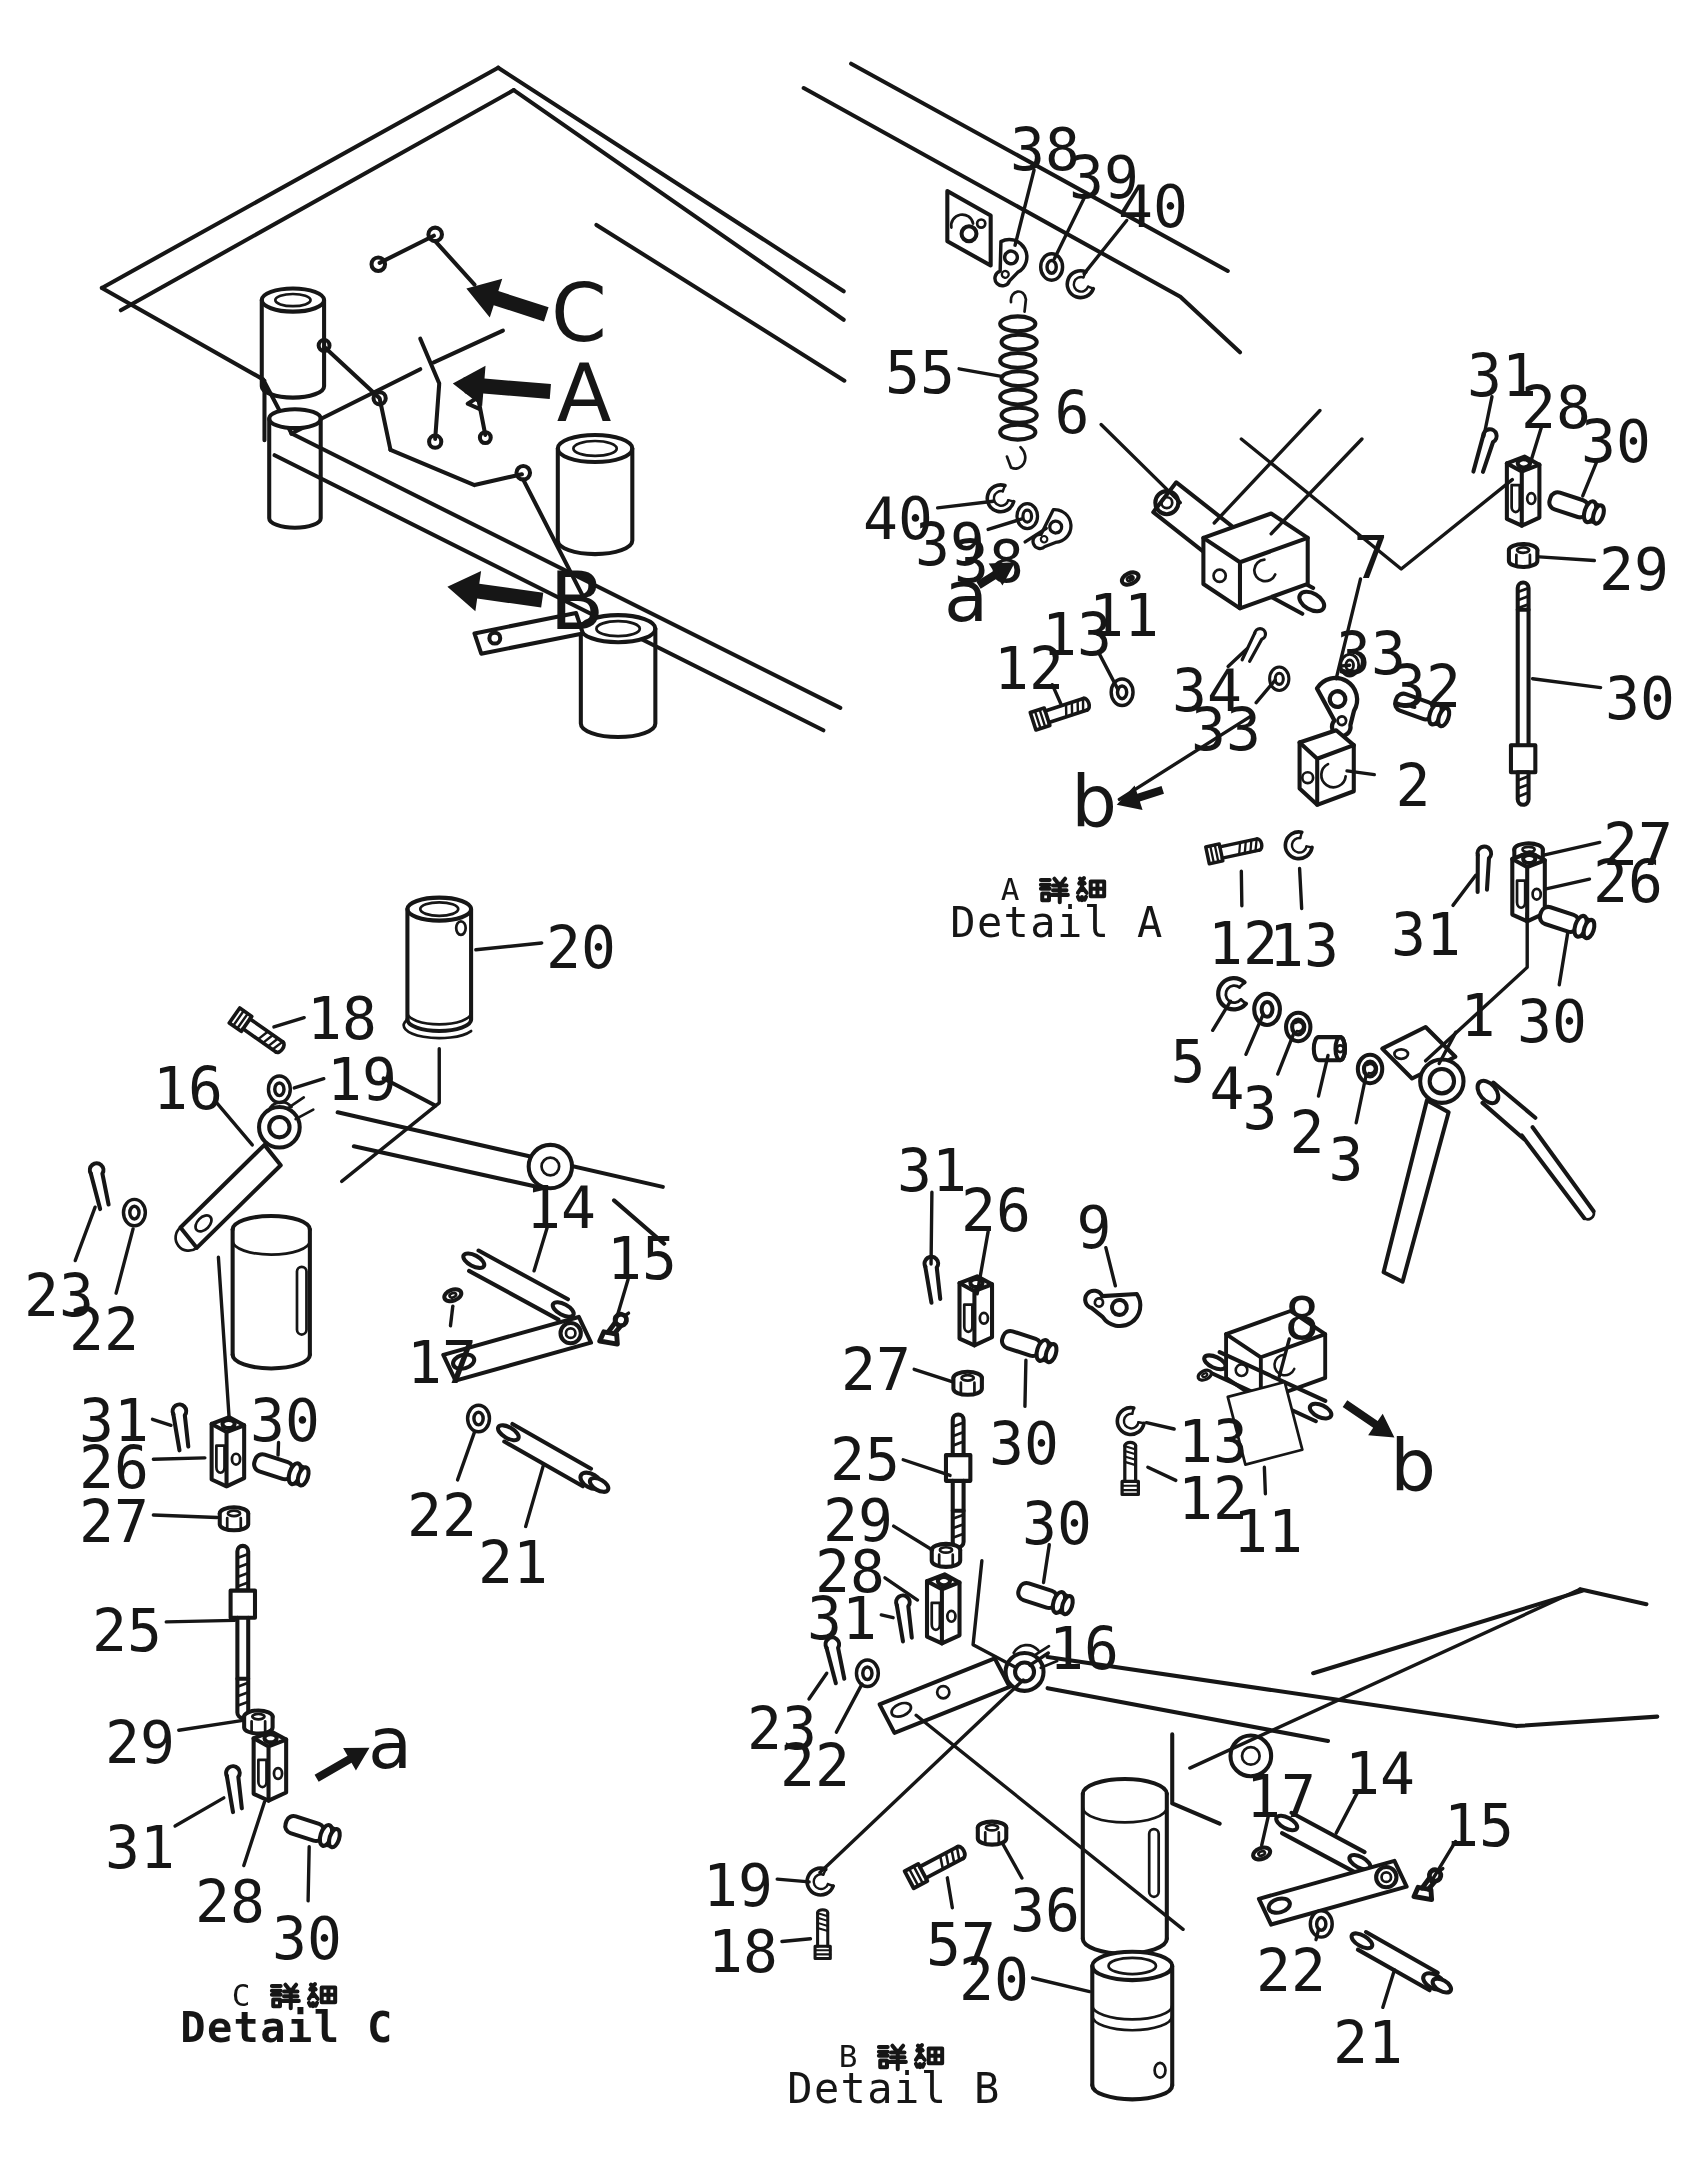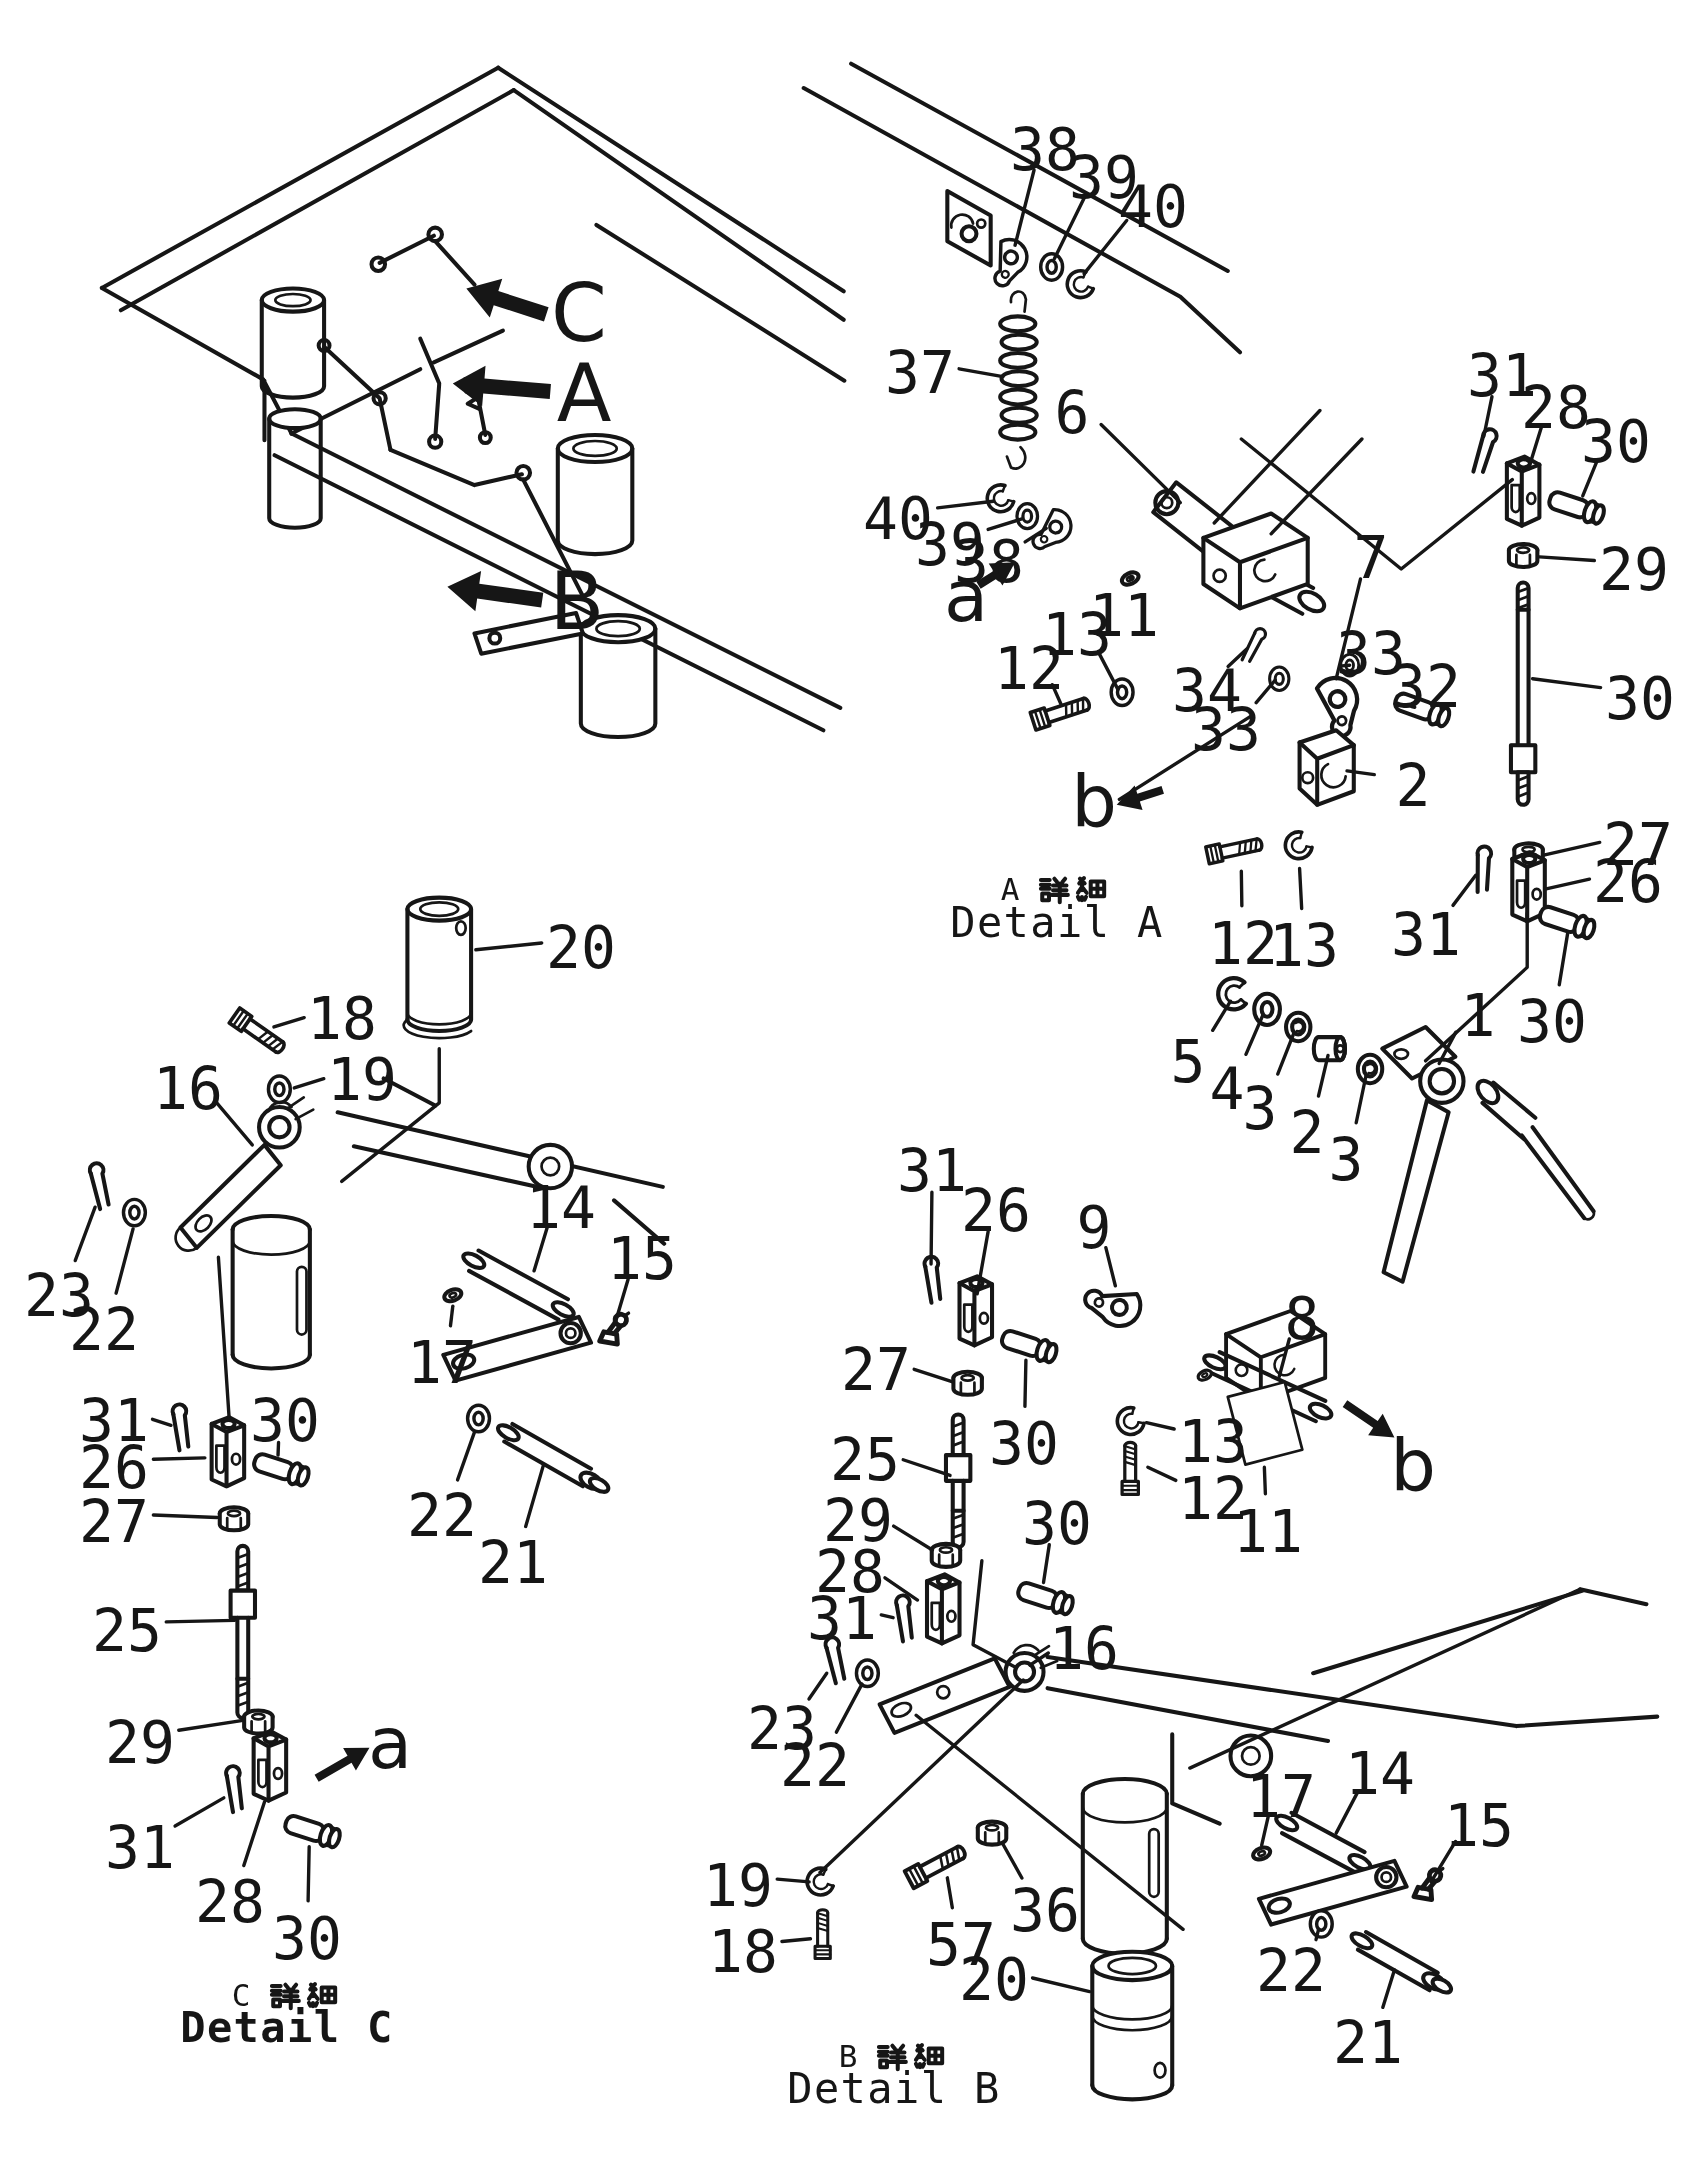--- a/index.html
+++ b/index.html
@@ -484,21 +484,21 @@
         <polygon points="688.0,426.0 741.0,411.5 735.2,429.6 809.4,453.5 802.6,474.5 728.4,450.6 722.6,468.7" class="solid"></polygon>
         <polygon points="668.0,566.0 716.3,539.9 714.8,558.9 812.9,567.0 811.1,589.0 712.9,580.8 711.3,599.7" class="solid"></polygon>
         <polygon points="660.0,866.0 709.8,842.8 707.1,861.6 801.6,875.1 798.4,896.9 704.0,883.4 701.3,902.2" class="solid"></polygon>
       </g>
 </svg>
 
 <div id="labels">
       <div class="lbl num" style="left: 1045px; top: 142px;">38</div>
       <div class="lbl num" style="left: 1104px; top: 170px;">39</div>
       <div class="lbl num" style="left: 1153px; top: 199px;">40</div>
-      <div class="lbl num" style="left: 920px; top: 365px;">37</div>
+      <div class="lbl num" style="left: 920px; top: 365px;">55</div>
       <div class="lbl num" style="left: 1072px; top: 405px;">6</div>
       <div class="lbl num" style="left: 898px; top: 511px;">40</div>
       <div class="lbl num" style="left: 950px; top: 537px;">39</div>
       <div class="lbl num" style="left: 989px; top: 554px;">38</div>
       <div class="lbl num" style="left: 1124px; top: 608px;">11</div>
       <div class="lbl num" style="left: 1077px; top: 627px;">13</div>
       <div class="lbl num" style="left: 1029px; top: 661px;">12</div>
       <div class="lbl num" style="left: 1195px; top: 683px; margin-left: 12px;">34</div>
       <div class="lbl num" style="left: 1226px; top: 722px;">33</div>
       <div class="lbl num" style="left: 1371px; top: 550px;">7</div>

